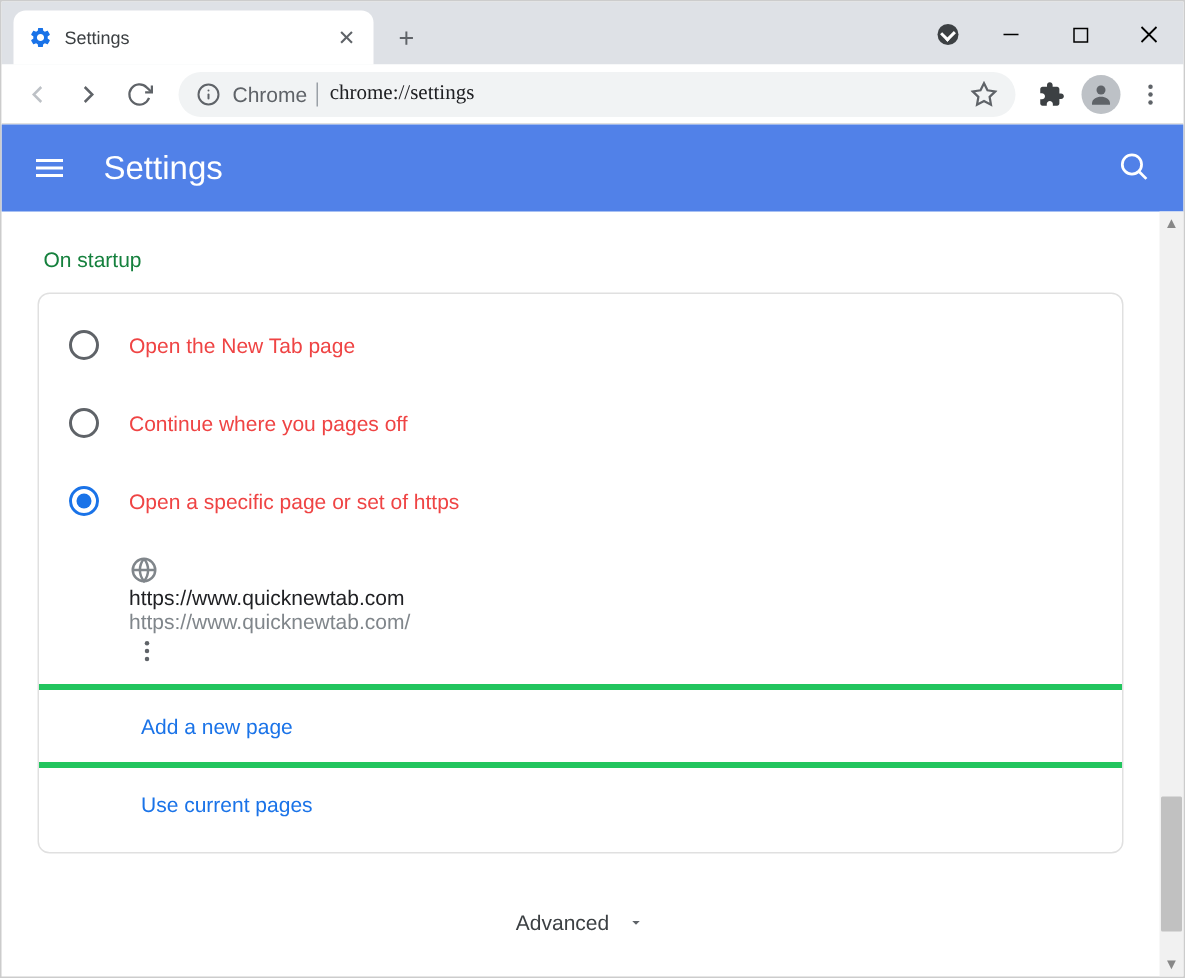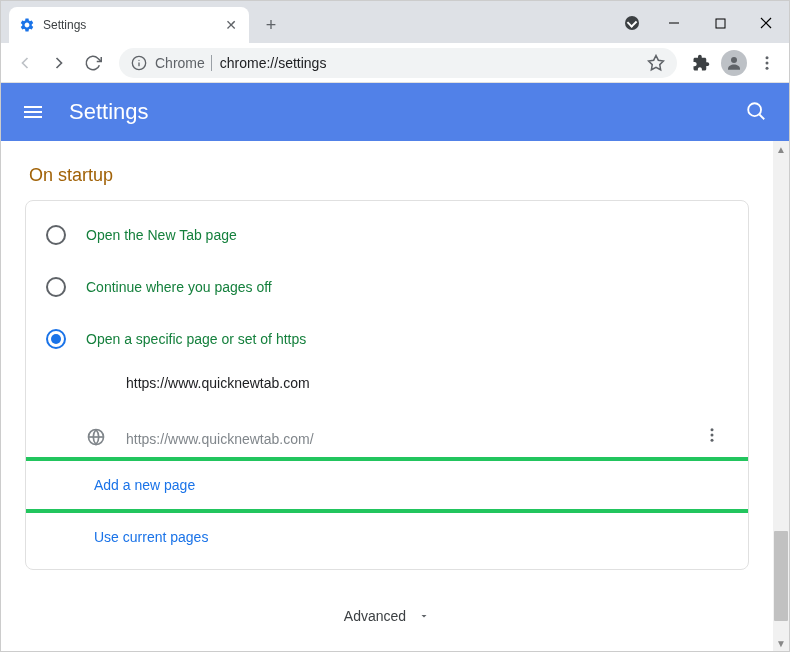--- a/index.html
+++ b/index.html
@@ -17,55 +17,55 @@
     .update-dot { width: 14px; height: 14px; background: #3c4043; border-radius: 50%; margin-right: 12px; display: flex; align-items: center; justify-content: center; }
     .update-dot::after { content: ''; width: 6px; height: 5px; border-left: 2px solid #fff; border-bottom: 2px solid #fff; transform: rotate(-45deg); margin-top: -2px; }
     
     
     .addrbar { height: 40px; background: #fff; display: flex; align-items: center; padding: 0 8px; border-bottom: 1px solid #e0e0e0; gap: 2px; }
     .nav-btn { width: 32px; height: 32px; display: flex; align-items: center; justify-content: center; color: #5f6368; cursor: pointer; border-radius: 50%; }
     .nav-btn.disabled { color: #bdc1c6; }
     .omnibox { flex: 1; height: 30px; background: #f1f3f4; border-radius: 15px; display: flex; align-items: center; padding: 0 12px; margin: 0 8px; font-size: 14px; color: #5f6368; }
     .omnibox .chrome-label { color: #5f6368; margin-right: 6px; }
     .omnibox .divider { width: 1px; height: 16px; background: #9aa0a6; margin-right: 8px; }
-    .omnibox .url { color: #202124; }
+    .omnibox .url { color: #202124; font-family: Liberation Serif, serif; }
     .omnibox .star { margin-left: auto; color: #5f6368; }
     .ext-icon { width: 28px; height: 28px; display: flex; align-items: center; justify-content: center; color: #5f6368; }
     .avatar { width: 26px; height: 26px; background: #bdc1c6; border-radius: 50%; display: flex; align-items: center; justify-content: center; margin: 0 4px; }
     .chrome-menu { width: 28px; height: 28px; display: flex; align-items: center; justify-content: center; color: #5f6368; }
     
     
     .settings-header { height: 58px; background: #5181e8; display: flex; align-items: center; padding: 0 20px; color: #fff; }
     .menu-icon { width: 24px; height: 24px; cursor: pointer; margin-right: 24px; }
     .settings-title { font-size: 22px; font-weight: 400; flex: 1; }
     .search-icon { width: 24px; height: 24px; cursor: pointer; }
     
     
     .content-wrap { height: calc(100% - 140px); display: flex; }
     .content { flex: 1; overflow-y: auto; padding: 24px 24px 0; }
     .scrollbar { width: 16px; background: #f1f1f1; position: relative; }
     .scroll-thumb { width: 14px; height: 90px; background: #c1c1c1; position: absolute; bottom: 30px; left: 1px; border-radius: 1px; }
     .scroll-arrow { width: 16px; height: 16px; display: flex; align-items: center; justify-content: center; color: #888; font-size: 10px; }
     .scroll-arrow.top { position: absolute; top: 0; }
     .scroll-arrow.bot { position: absolute; bottom: 0; }
     
-    .section-title { font-size: 18px; color: #a16207; margin-bottom: 14px; margin-left: 4px; }
+    .section-title { font-size: 14px; color: #15803d; margin-bottom: 14px; margin-left: 4px; }
     .card { background: #fff; border: 1px solid #e0e0e0; border-radius: 8px; padding: 8px 0; }
     
     .radio-row { display: flex; align-items: center; padding: 16px 20px; cursor: pointer; }
     .radio { width: 20px; height: 20px; border: 2px solid #5f6368; border-radius: 50%; margin-right: 20px; flex-shrink: 0; position: relative; }
     .radio.selected { border-color: #1a73e8; }
     .radio.selected::after { content: ''; width: 10px; height: 10px; background: #1a73e8; border-radius: 50%; position: absolute; top: 3px; left: 3px; }
-    .radio-label { font-size: 14px; color: #15803d; }
-    
-    .page-entry { display: flex; align-items: flex-end; padding: 10px 24px 10px 60px; }
+    .radio-label { font-size: 14px; color: #ef4444; }
+    
+    .page-entry { display: flex; align-items: flex-start; padding: 10px 24px 10px 60px; flex-direction: column; }
     .globe { width: 20px; height: 20px; margin-right: 20px; flex-shrink: 0; }
     .page-info { flex: 1; }
     .page-title { font-size: 14px; color: #202124; }
-    .page-url { font-size: 14px; color: #80868b; margin-top: 40px; }
+    .page-url { font-size: 14px; color: #80868b; }
     .more-dots { width: 24px; height: 24px; cursor: pointer; color: #5f6368; display: flex; align-items: center; justify-content: center; }
     
     .link-row { padding: 16px 20px 16px 68px; font-size: 14px; color: #1a73e8; cursor: pointer; border-top: 4px solid #22c55e; }
     
     .advanced { text-align: center; padding: 30px 0 20px; }
     .advanced-btn { display: inline-flex; align-items: center; gap: 12px; font-size: 14px; color: #3c4043; cursor: pointer; padding: 8px 14px; }
     
     svg { display: block; }
   </style>
 </head>

